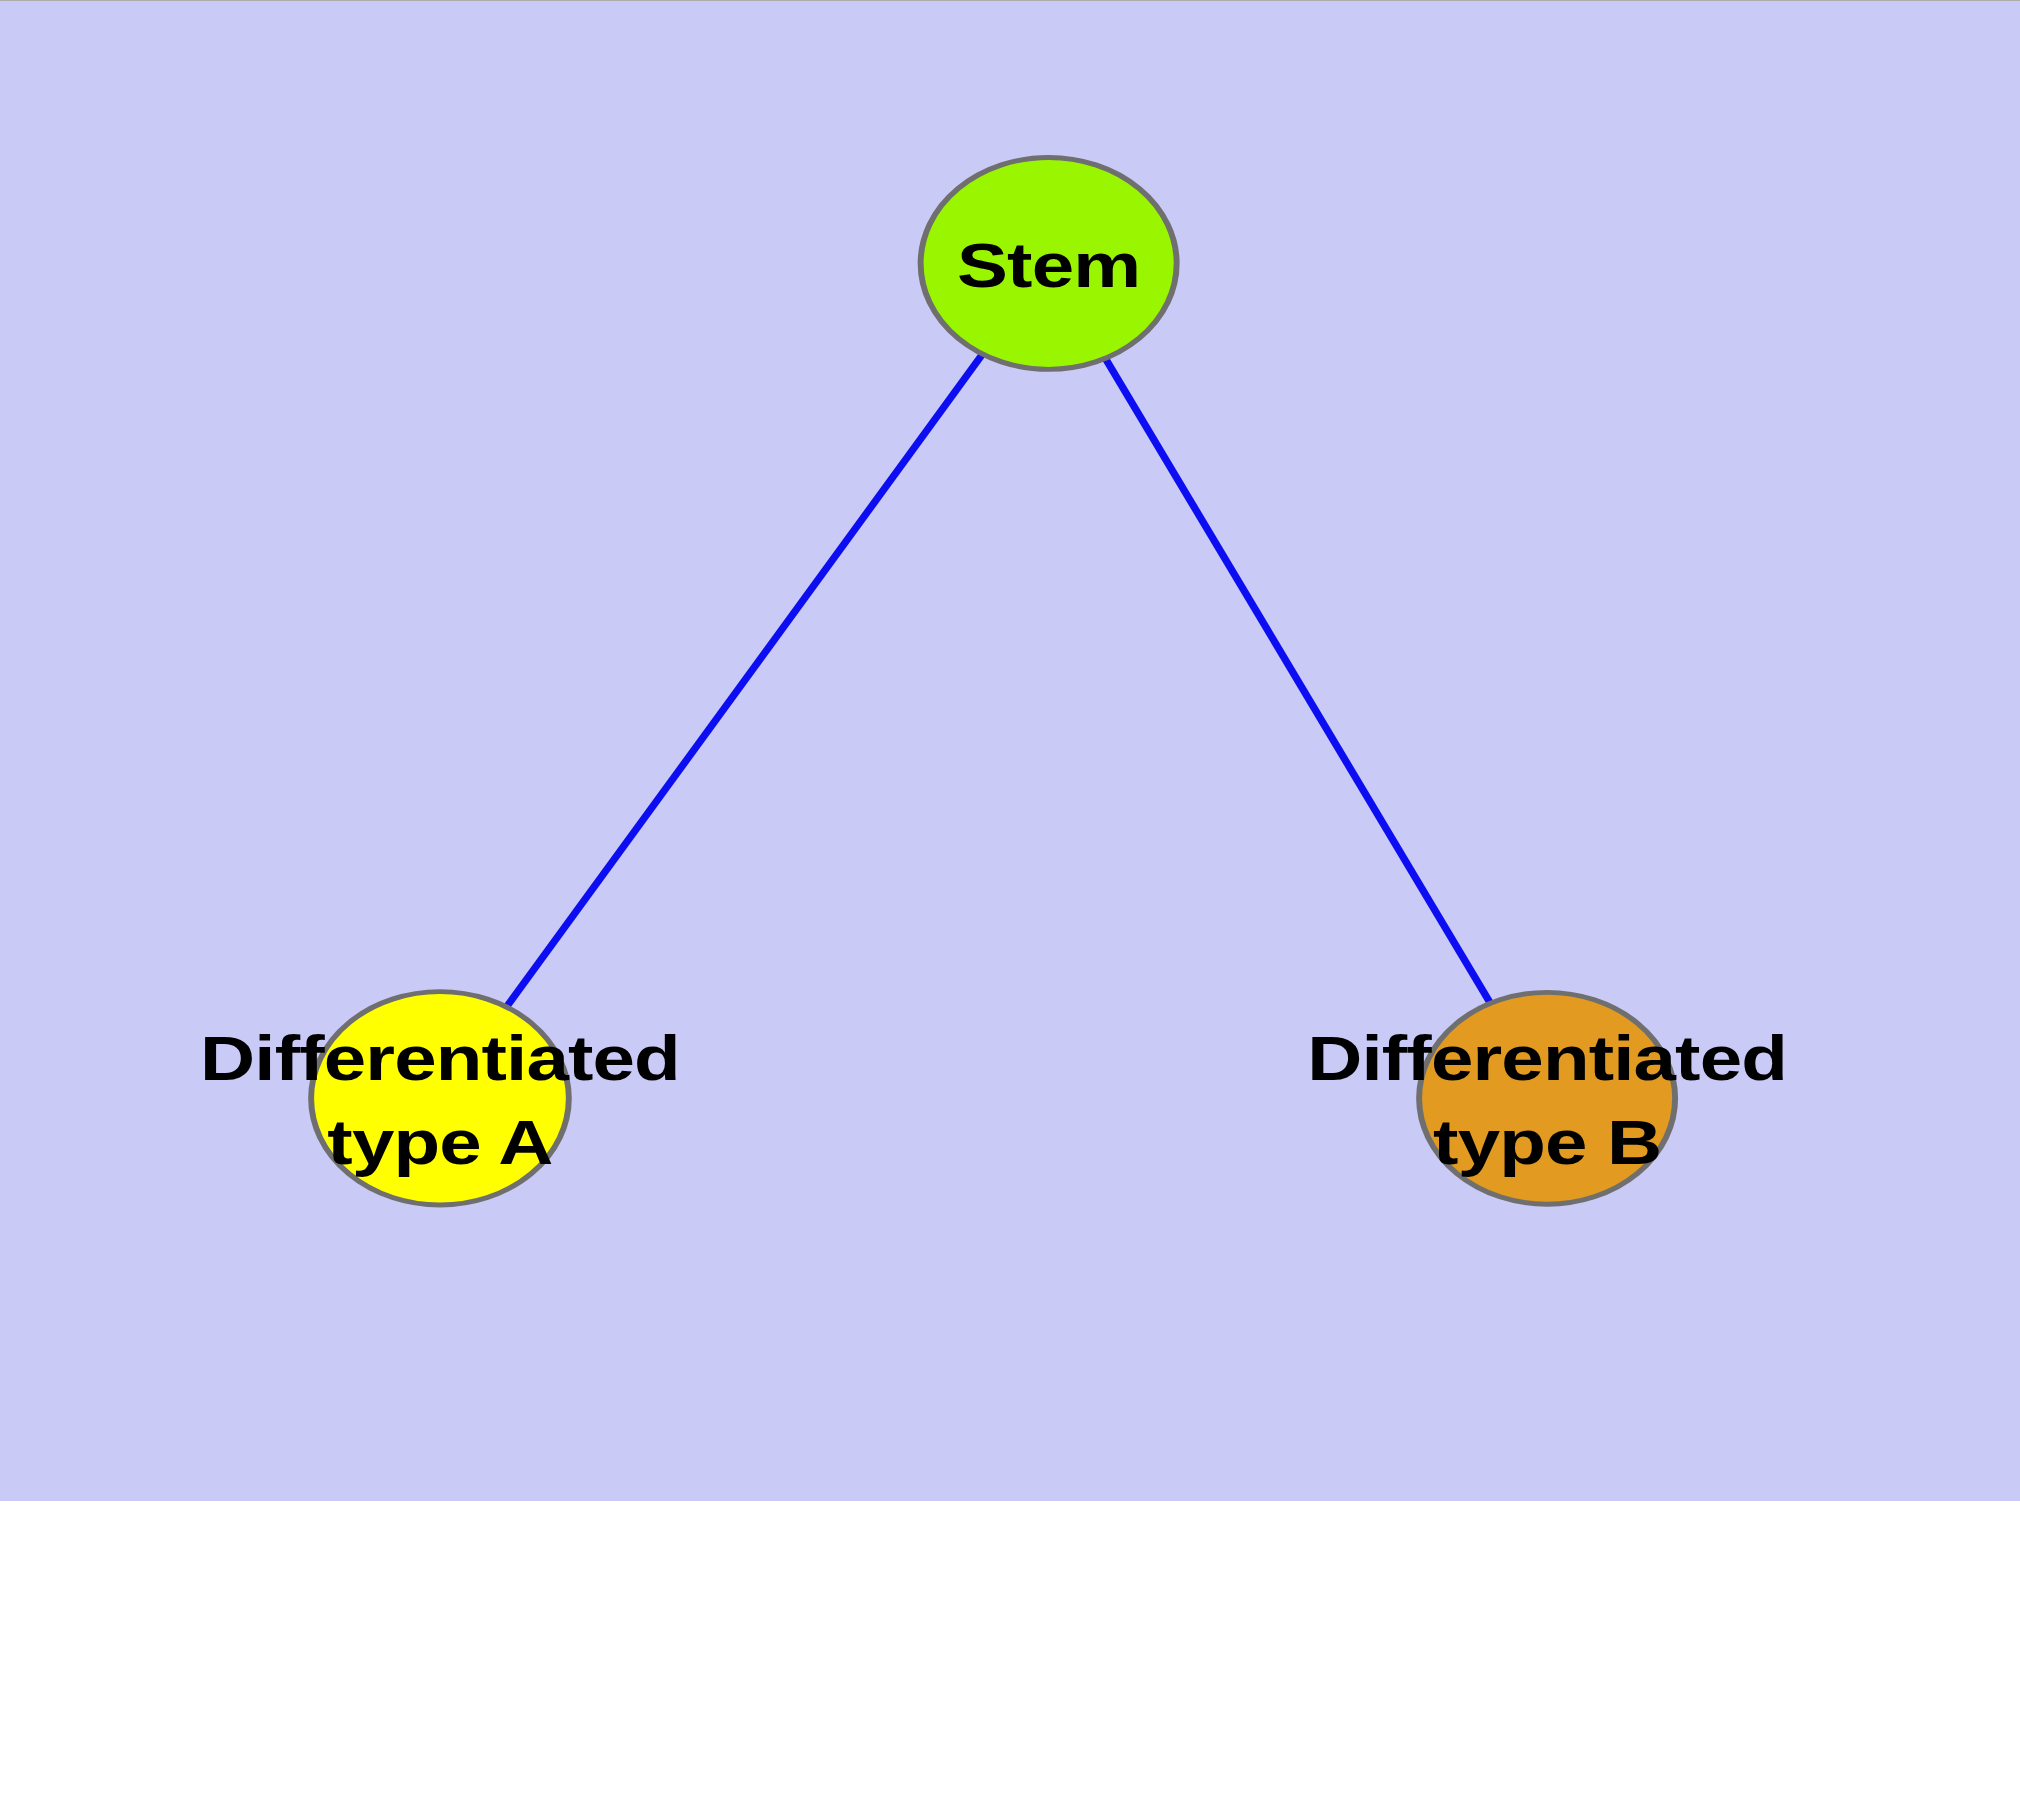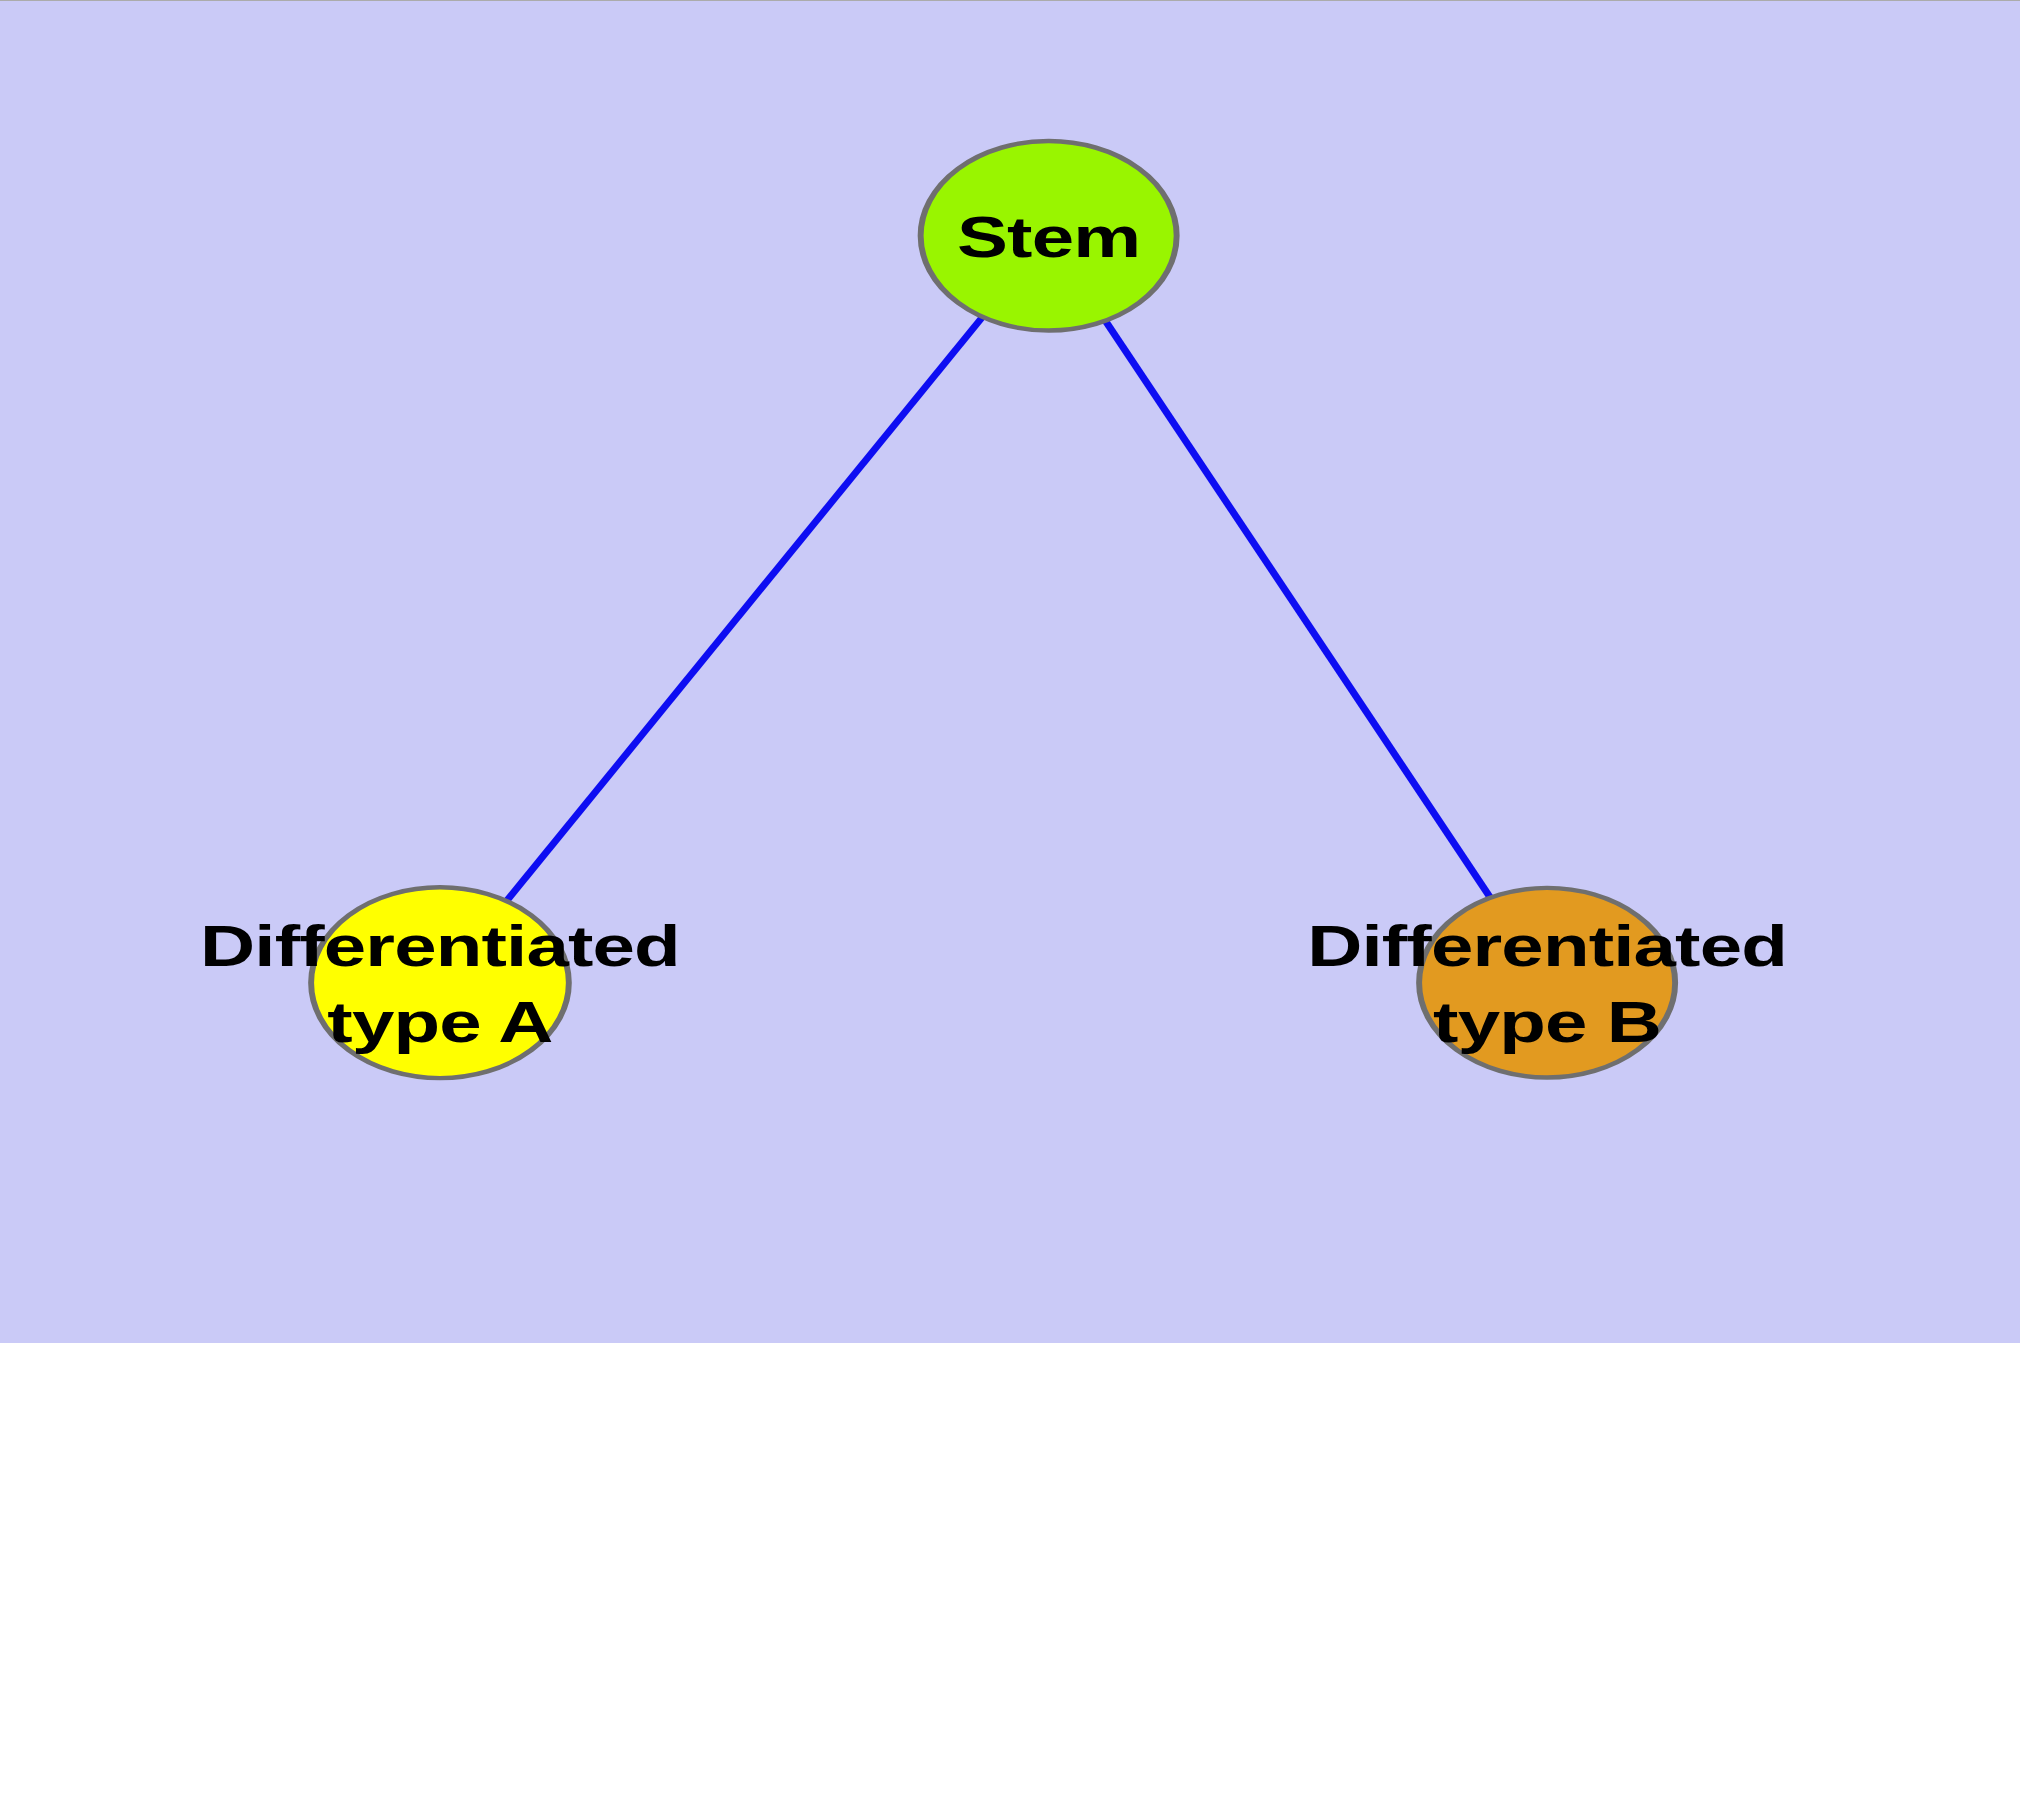--- a/index.html
+++ b/index.html
@@ -5,21 +5,21 @@
   html, body { margin: 0; padding: 0; }
   body {
     width: 2021px;
     height: 1812px;
     font-family: "Liberation Sans", sans-serif;
     overflow: hidden;
   }
   .canvas {
     position: relative;
     width: 2021px;
-    height: 1343px;
+    height: 1501px;
     border-top: 0.8px solid #ababab;
     box-sizing: border-box;
     
     box-shadow: inset 0 4.2px 0 #f4f4fc,
                 inset 3.4px 0 0 #f4f4fc,
                 inset -3.4px 0 0 #f4f4fc,
                 inset 0 -3.4px 0 #f4f4fc;
   }
   svg.graph { display: block; width: 100%; height: 100%; }
   .node-label {

